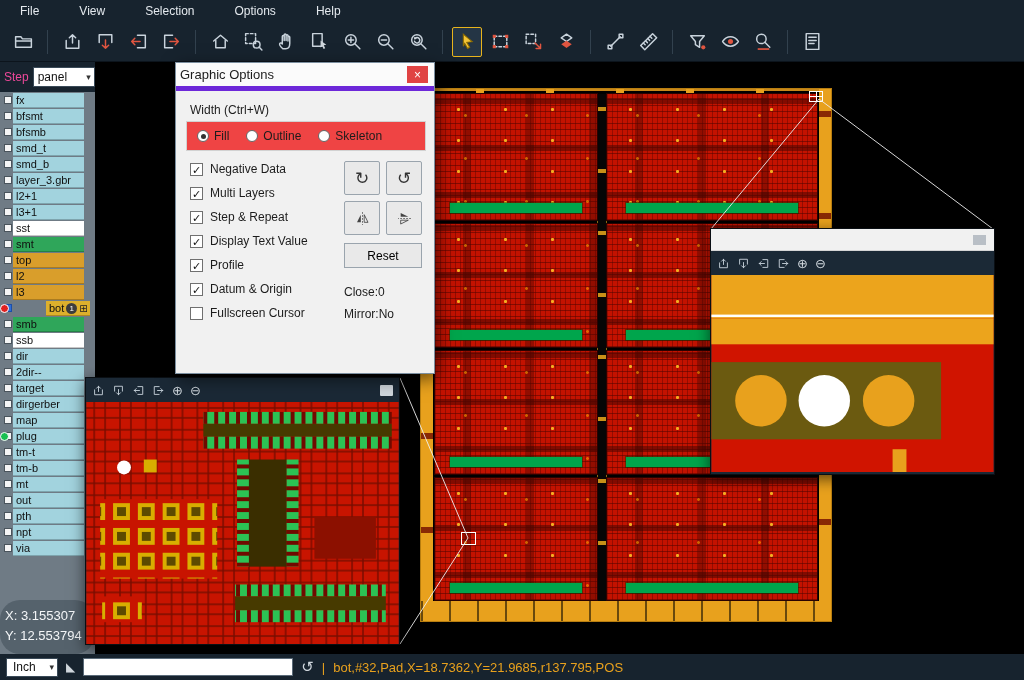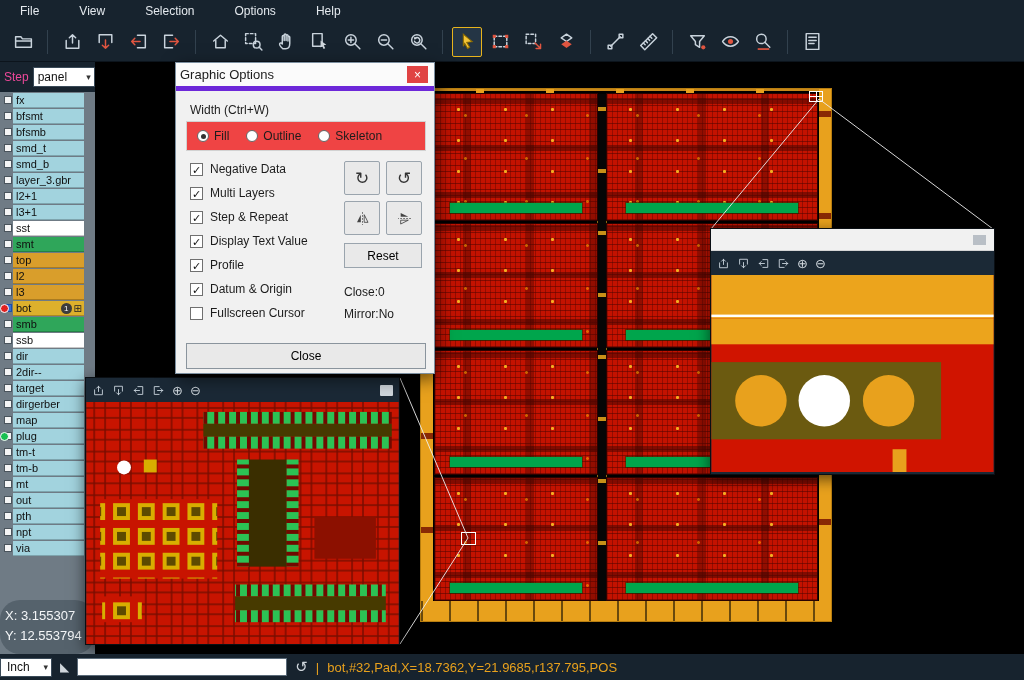--- a/index.html
+++ b/index.html
@@ -33,21 +33,21 @@
   .cb{position:absolute;right:1px;top:3px;width:8px;height:8px;background:#f5f5f5;border:1px solid #4a545c;}
   .cb.sel{background:#2f6fd6;border-color:#1c4ea8;}
   .dot{position:absolute;left:0;top:2.5px;width:9px;height:9px;border-radius:50%;border:1px solid #fff;z-index:1;}
   .red-dot{background:#e02020;}
   .green-dot{background:#18c050;}
   .lname{flex:1;font-size:11px;line-height:15px;padding-left:3px;color:#101010;display:flex;align-items:center;gap:2px;border-bottom:1px solid rgba(0,0,0,.22);}
   .c-blue{background:#a2d3de;}
   .c-white{background:#ffffff;}
   .c-green{background:#2fa65a;}
   .c-amber{background:#d99e2b;}
-  .c-gold{background:#ddb02c;}
+  .c-gold{background:#ddb02c;margin-left:33px;}
   .badge{margin-left:auto;background:#3c3c3c;color:#fff;border-radius:50%;width:11px;height:11px;font-size:8px;line-height:11px;text-align:center;flex:none;}
   .gridico{font-size:10px;color:#222;margin-right:2px;flex:none;}
   .sidebar-footer{position:absolute;left:0;bottom:0;width:100%;height:54px;background:#55626c;color:#f4f6f8;font-size:13px;padding:6px 0 0 5px;line-height:20px;border-radius:20px;}
 
   
   .canvas{position:absolute;left:95px;top:62px;right:0;bottom:26px;background:#000;z-index:0;}
   .panel{position:absolute;left:420px;top:88px;width:412px;height:534px;border:1px solid #b87e10;z-index:1;}
   .pbar-left{position:absolute;left:0;top:0;width:12px;height:100%;background:#e8a11d;background-image:repeating-linear-gradient(0deg,transparent 0 88px,rgba(120,20,0,.85) 88px 94px);}
   .pbar-right{position:absolute;right:0;top:0;width:12px;height:100%;background:#e8a11d;background-image:repeating-linear-gradient(0deg,transparent 0 96px,rgba(120,20,0,.85) 96px 102px);}
   .ptop{position:absolute;left:0;top:0;width:100%;height:2px;background:#c8881a;}
@@ -95,21 +95,21 @@
   .opt{display:flex;align-items:center;gap:7px;height:16px;}
   .cbx{width:13px;height:13px;border:1px solid #707070;background:#fff;font-size:11px;line-height:12px;text-align:center;color:#111;flex:none;}
   .btn-grid{position:absolute;left:168px;top:98px;display:grid;grid-template-columns:36px 36px;grid-auto-rows:34px;gap:6px;}
   .sqbtn{background:#e9e9e9;border:1px solid #9aa4ad;display:flex;align-items:center;justify-content:center;font-size:17px;color:#333;border-radius:2px;font-family:"DejaVu Sans",sans-serif;}
   .reset-btn{position:absolute;left:168px;top:180px;width:78px;height:25px;background:#e9e9e9;border:1px solid #9aa4ad;font-size:12px;font-family:inherit;}
   .angle{position:absolute;left:168px;top:222px;}
   .mirror{position:absolute;left:168px;top:244px;}
   .close-btn{position:absolute;left:10px;top:280px;width:240px;height:26px;background:#e9e9e9;border:1px solid #8a949d;font-size:12px;font-family:inherit;}
 
   
-  .statusbar{position:absolute;left:0;bottom:0;width:100%;height:26px;background:#17232e;display:flex;align-items:center;gap:8px;z-index:25;}
+  .statusbar{position:absolute;left:0;bottom:0;width:100%;height:26px;background:#17232e;display:flex;align-items:center;gap:8px;padding-left:6px;z-index:25;}
   .unit-select{width:52px;height:19px;background:#fff;display:flex;align-items:center;font-size:12px;color:#111;padding-left:6px;border:1px solid #3a4a58;}
   .snap{color:#cfd6dc;font-size:12px;}
   .sb-input{width:210px;height:18px;border:1px solid #5a6a78;background:#fff;font-size:12px;padding:0 4px;font-family:inherit;}
   .sb-refresh{color:#cfd6dc;font-size:15px;font-family:"DejaVu Sans",sans-serif;}
   .sb-sep{color:#e8a11d;font-size:13px;}
   .sb-msg{color:#e8a11d;font-size:13px;white-space:nowrap;}
 </style>
 </head>
 <body>
 
@@ -699,21 +699,20 @@
               <path d="M10 2.5v15" stroke="#555" stroke-width="1" stroke-dasharray="2 1.5" fill="none"></path>
               <path d="M8 5.5L3.5 14.5H8z" fill="#444"></path>
               <path d="M12 5.5l4.5 9H12z" fill="none" stroke="#444"></path>
             </g>
           </svg>
         </div>
     </div>
     <button class="reset-btn">Reset</button>
     <div class="angle">Close:0</div>
     <div class="mirror">Mirror:No</div>
-    <button class="close-btn">Close</button>
   </div>
 
   <div class="statusbar">
     <div class="unit-select">
       <span>Inch</span>
       <span class="caret">▾</span>
     </div>
     <span class="snap">◣</span>
     <input class="sb-input" value="" style="">
     <span class="sb-refresh">↺</span>

